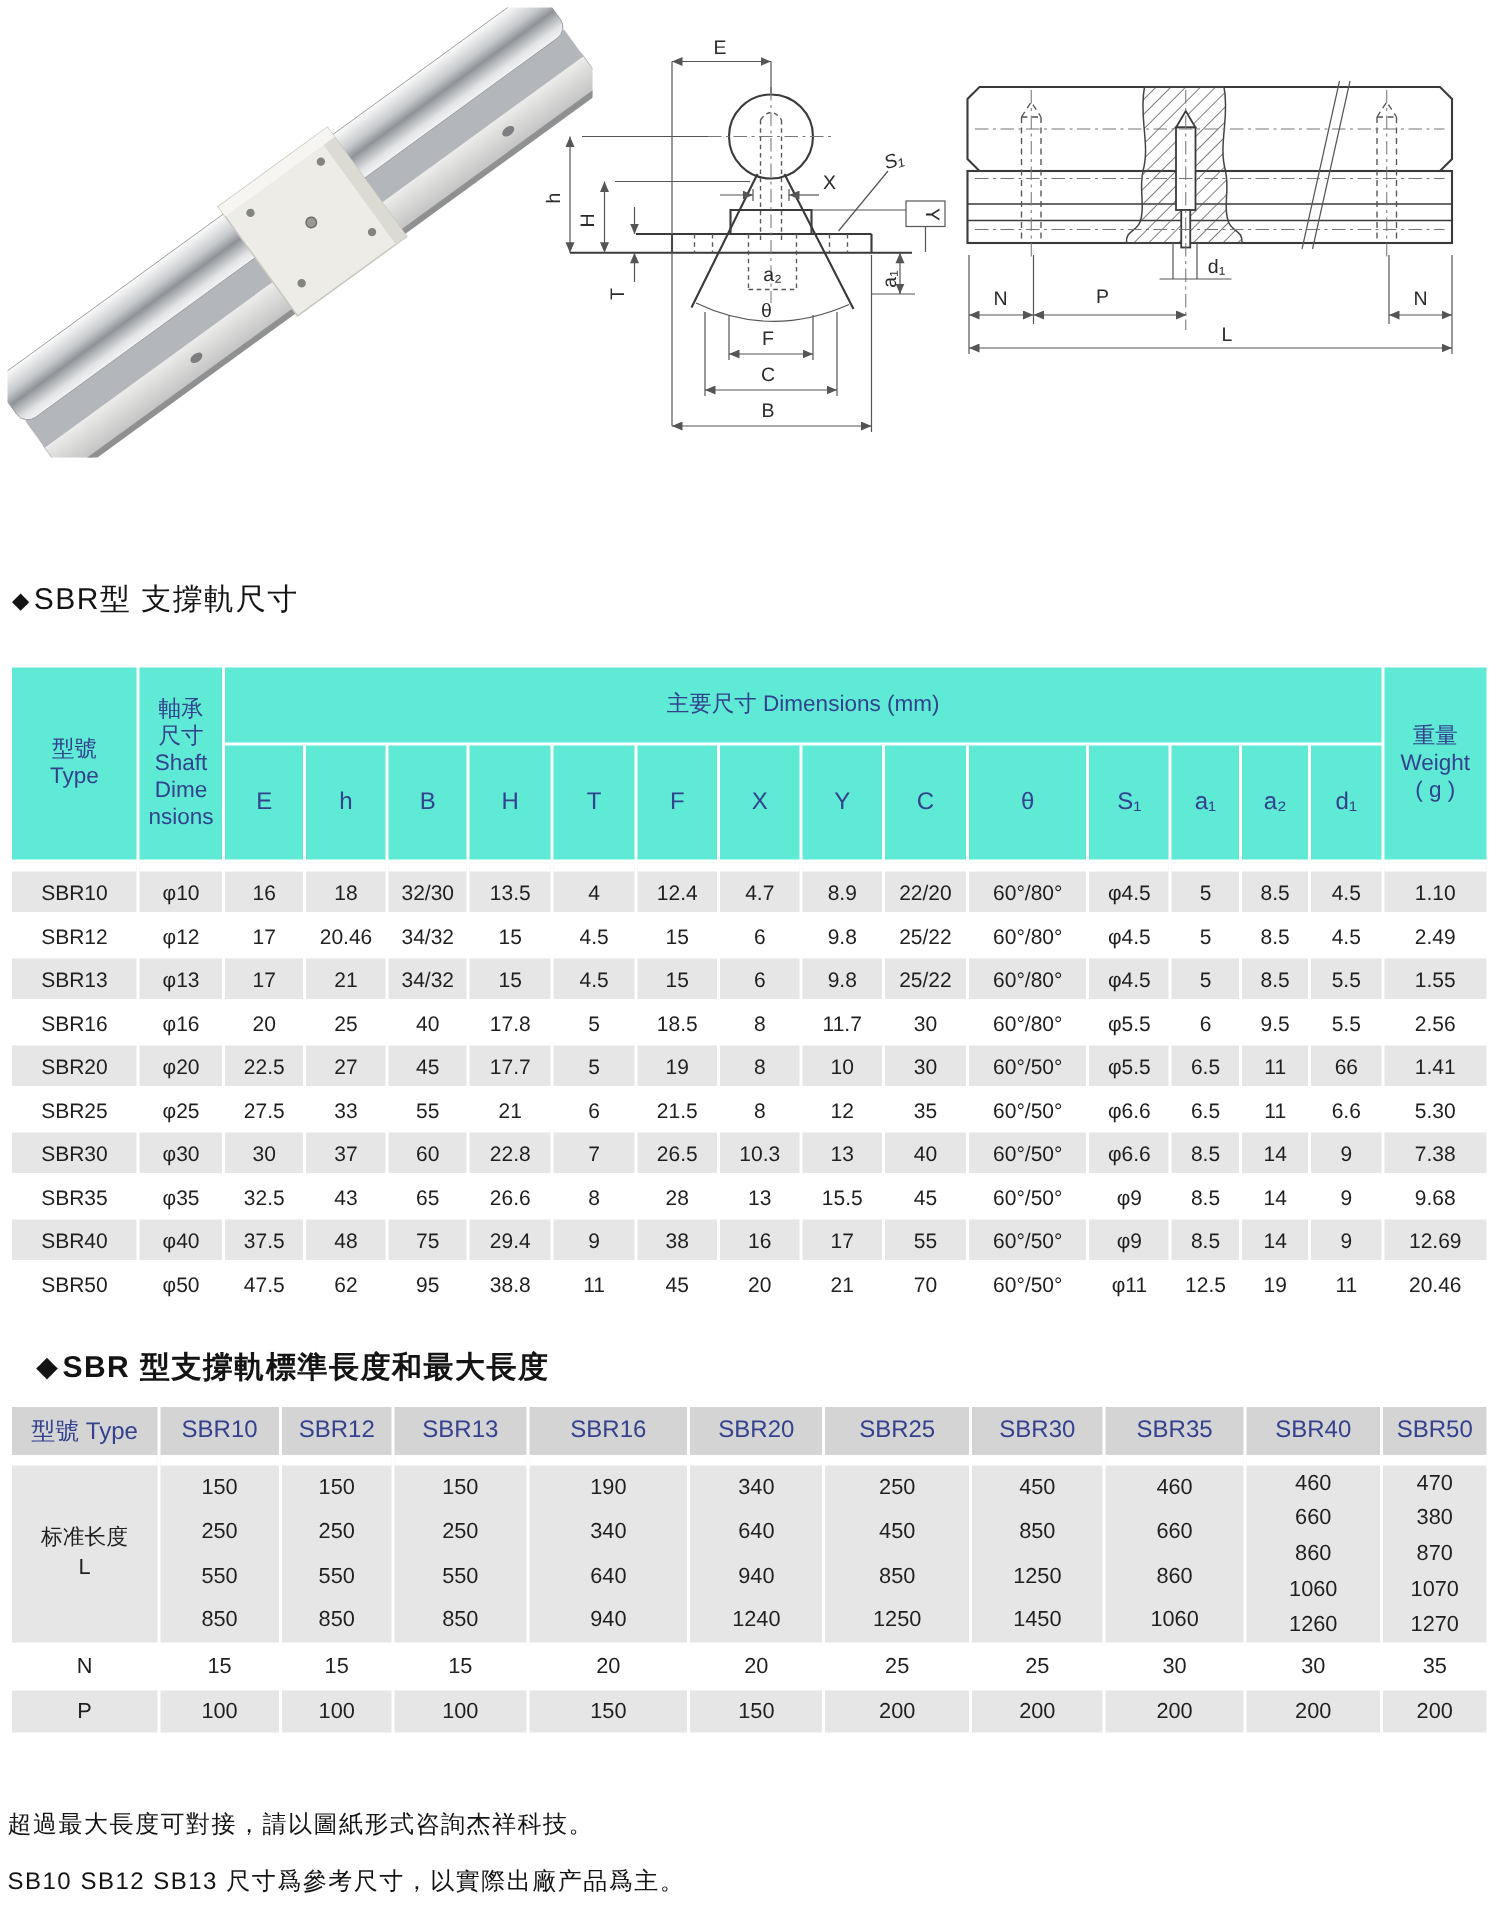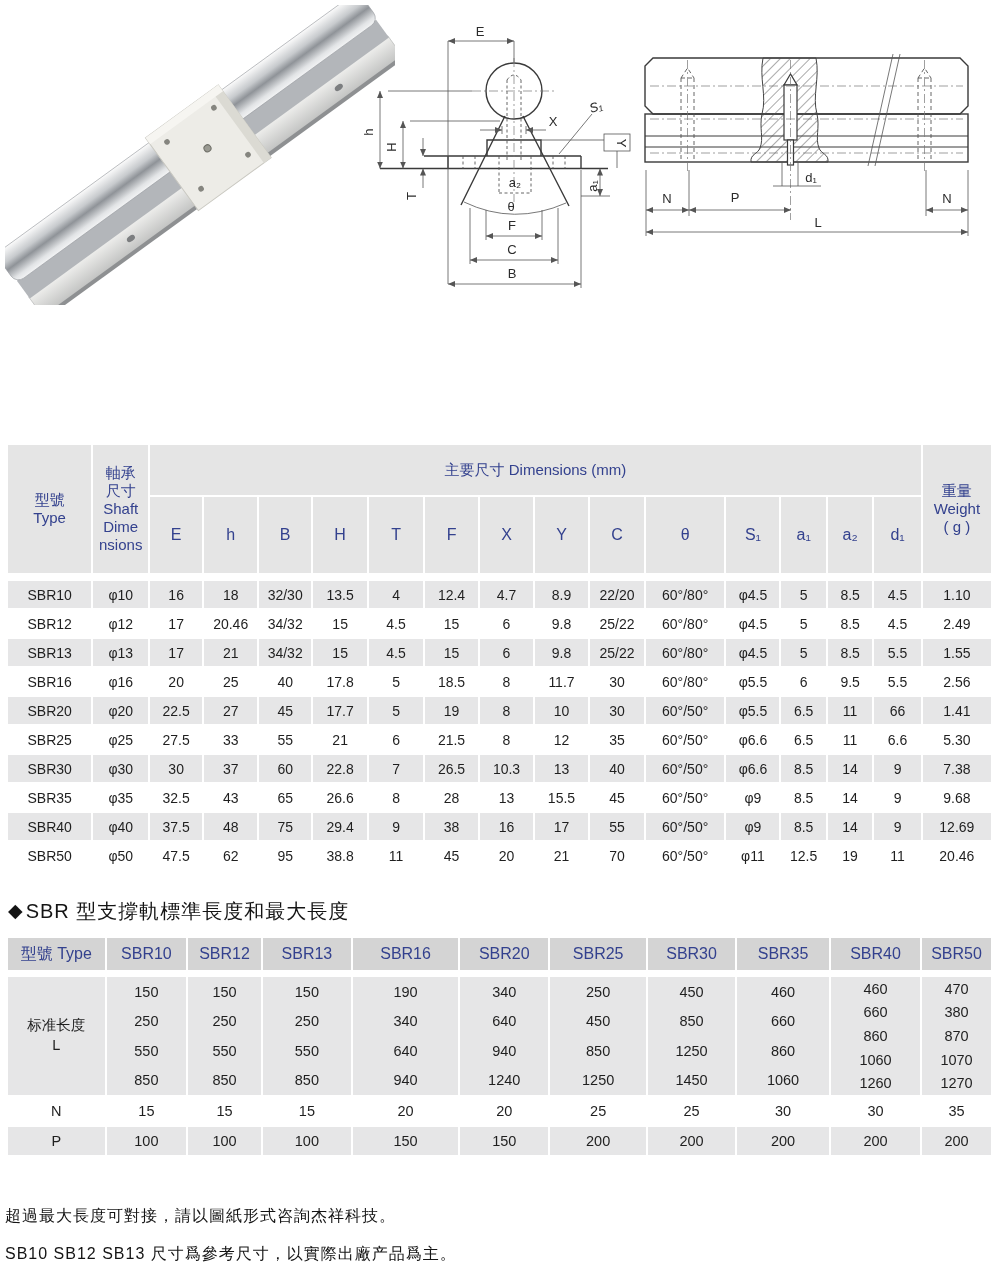--- a/index.html
+++ b/index.html
@@ -8,21 +8,21 @@
   .abs{position:absolute;}
   .heading{color:#141414;font-size:20px;letter-spacing:1px;white-space:nowrap;}
   .heading .bullet{font-size:15px;vertical-align:1px;margin-right:2px;}
   .heading2 .bullet{font-size:19px;}
   .footer-line{color:#141414;font-size:16px;letter-spacing:1px;white-space:nowrap;}
 
   table{border-collapse:separate;border-spacing:2px;table-layout:fixed;}
   th,td{text-align:center;vertical-align:middle;padding:0;font-weight:normal;}
   
   .t1{width:987px;}
-  .t1 thead th{background:#e5e5e5;color:#33418e;font-size:15px;line-height:1.2;}
+  .t1 thead th{background:#5eead4;color:#33418e;font-size:15px;line-height:1.2;}
   .t1 .pre{white-space:pre-line;}
   .t1 .span-row{height:50px;}
   .t1 #dim-cols th{height:76px;font-size:16px;}
   .t1 tbody td{font-size:14px;color:#1f1f1f;height:27px;}
   .t1 tbody tr.odd td{background:#e6e6e7;}
   .t1 tbody tr.even td{background:#ffffff;}
   .t1 tbody tr.first td{border-top:6px solid #fff;}
   
   .t2{width:987px;}
   .t2 thead th{background:#d4d4d4;color:#33418e;font-size:16px;height:32px;}
@@ -196,20 +196,23 @@
     </g>
     <g font-size="13" text-anchor="middle">
       <text x="37" y="173">N</text>
       <text x="105" y="172">P</text>
       <text x="181" y="152">d₁</text>
       <text x="317" y="173">N</text>
       <text x="188" y="197">L</text>
     </g>
   </svg>
 
+  <div class="abs heading" style="left:8px;top:386px;">
+    <span class="bullet">◆</span><span>SBR型 支撐軌尺寸</span>
+  </div>
 
   <table class="t1 abs" style="left:6px;top:443px;">
     <colgroup>
       <col style="width:8.8%">
         <col style="width:5.8%">
         <col style="width:5.5%">
         <col style="width:5.6%">
       <col style="width:5.5%">
         <col style="width:5.7%">
         <col style="width:5.7%">
@@ -442,21 +445,21 @@
           <td>60°/50°</td>
           <td>φ11</td>
           <td>12.5</td>
           <td>19</td>
           <td>11</td>
           <td>20.46</td>
         </tr>
       </tbody>
   </table>
 
-  <div class="abs heading heading2" style="left:8px;top:898px;">
+  <div class="abs heading heading2" style="left:24px;top:898px;font-weight:bold;">
     <span class="bullet">◆</span><span>SBR 型支撐軌標準長度和最大長度</span>
   </div>
 
   <table class="t2 abs" style="left:6px;top:936px;">
     <colgroup>
       <col style="width:10.1%">
         <col style="width:8.3%">
         <col style="width:7.6%">
         <col style="width:9.2%">
       <col style="width:11.0%">

